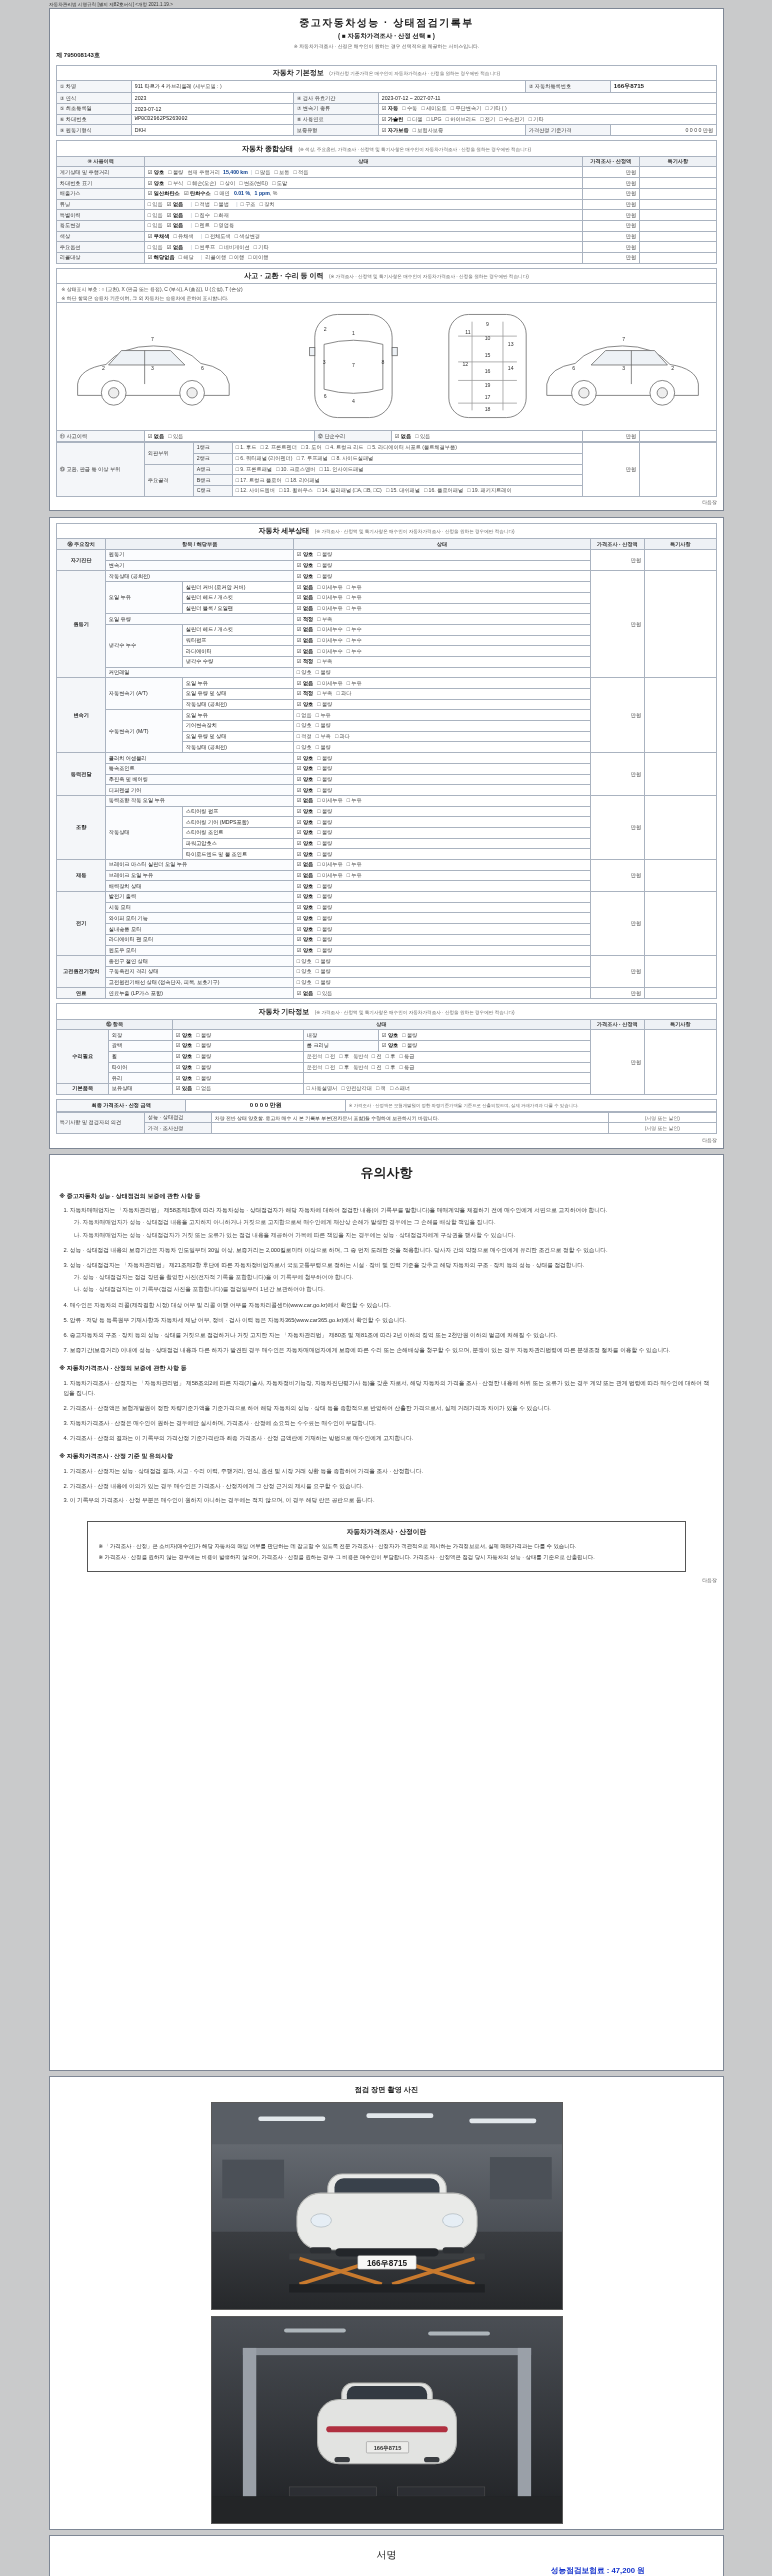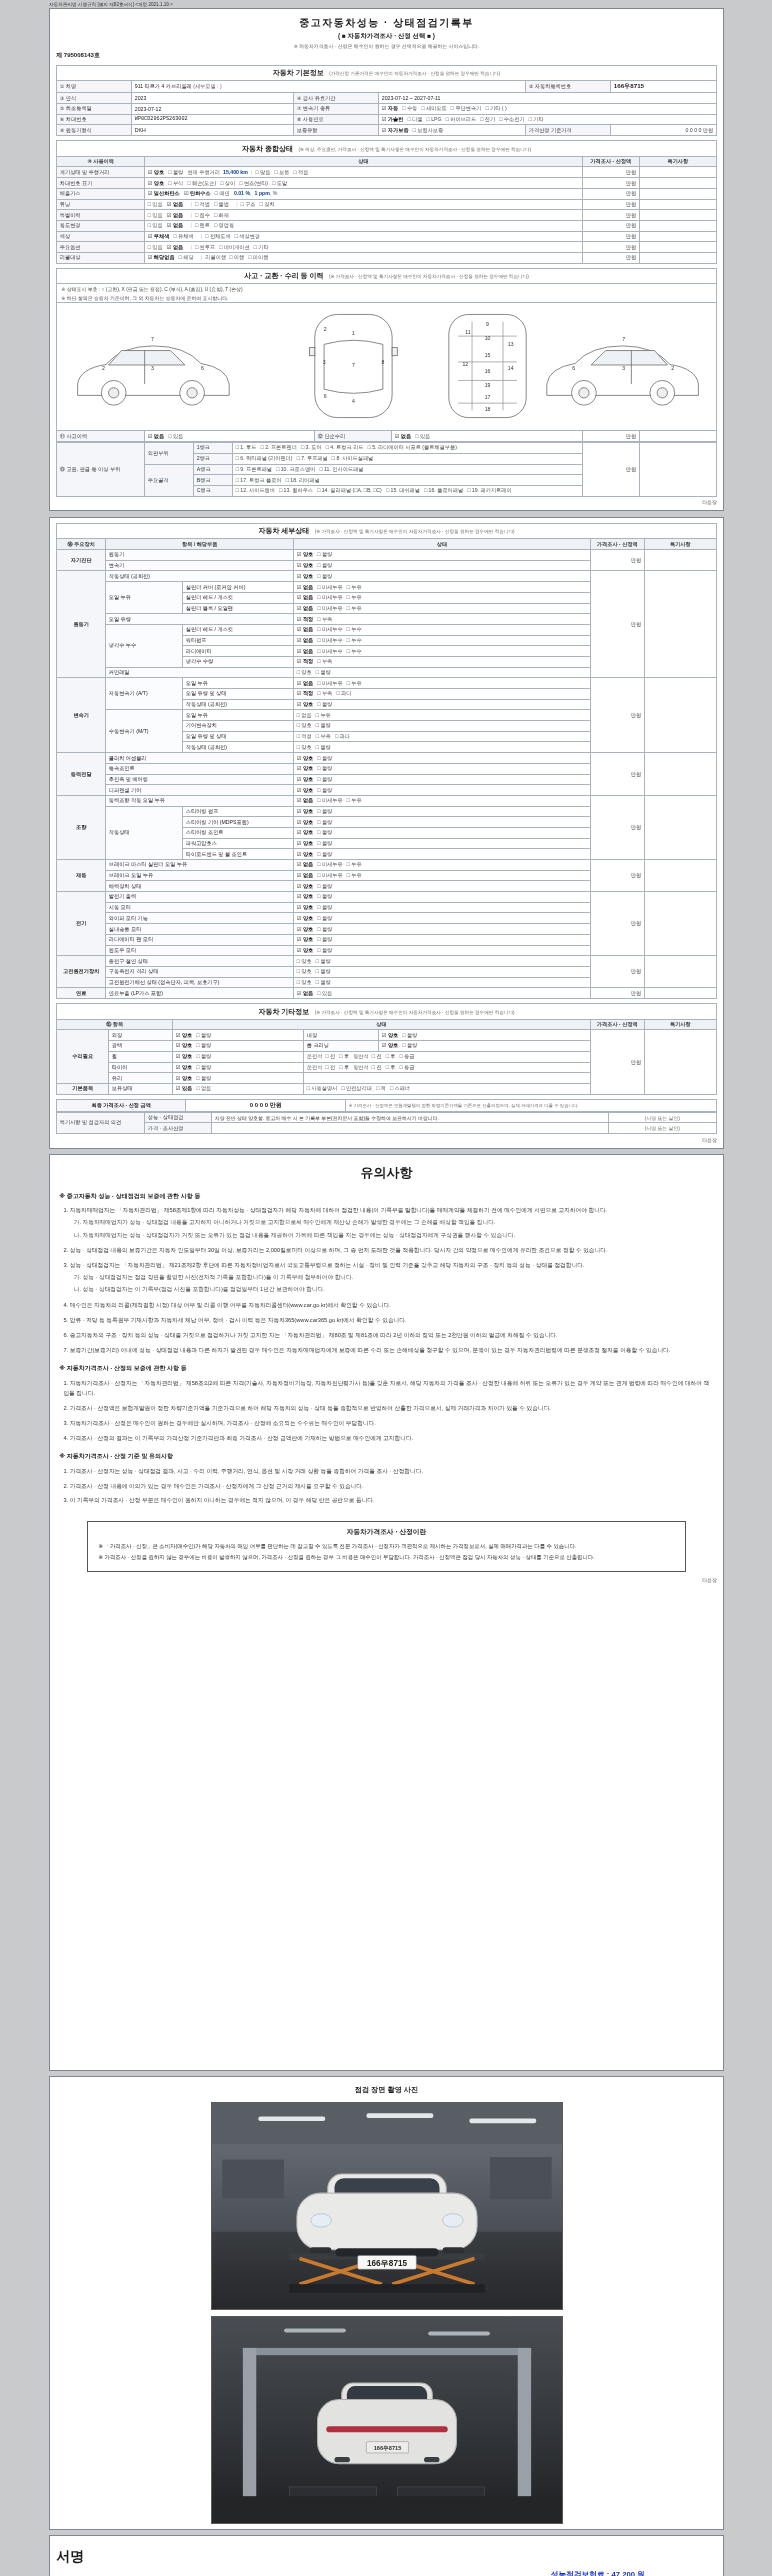--- a/index.html
+++ b/index.html
@@ -43,21 +43,21 @@
   .notice-title{text-align:center;font-weight:bold;font-size:13px;margin:4.1px 0 6.2px}
   .notice-body p{margin:0}
   p.nt{font-weight:bold;font-size:6px;margin:9.3px 3.1px 2.1px}
   p.n1{font-size:5.7px;color:#333;line-height:1.8;margin:4.6px 4.1px 0 7.2px}
   p.n2{font-size:5.7px;color:#444;line-height:1.75;margin:2.6px 4.1px 0 17.5px}
   .price-box{border:0.8px solid #555;margin:15.5px 31px 5.2px;padding:6.2px 10.3px 7.2px}
   .price-box-title{text-align:center;font-weight:bold;font-size:6.7px;margin-bottom:4.1px}
   .price-box p{font-size:5.4px;color:#333;line-height:1.7;margin:2.1px 0}
   .photos-title{text-align:center;font-weight:bold;font-size:7.2px;margin:3.1px 0 5.2px}
   .photo{display:block;margin:6.2px auto 0;border:0.5px solid #5a5a5a;background:#222}
-  .sig-title{text-align:left;font-weight:bold;font-size:14px;margin:6.2px 0 4.1px}
+  .sig-title{text-align:center;font-weight:normal;font-size:10px;margin:6.2px 0 4.1px}
   .sig-premium{text-align:right;padding-right:72px;color:#1433cc;font-weight:bold;font-size:7.7px;margin:4.1px 0 6.2px}
   .sig-line{text-align:center;font-size:4.9px;color:#555;margin-top:2.6px}
   svg text{font-family:"Liberation Sans","DejaVu Sans",sans-serif}
   .num-labels text{font-size:10px;fill:#333;text-anchor:middle}
 </style>
 </head>
 <body>
 
 <div class="page">
 

